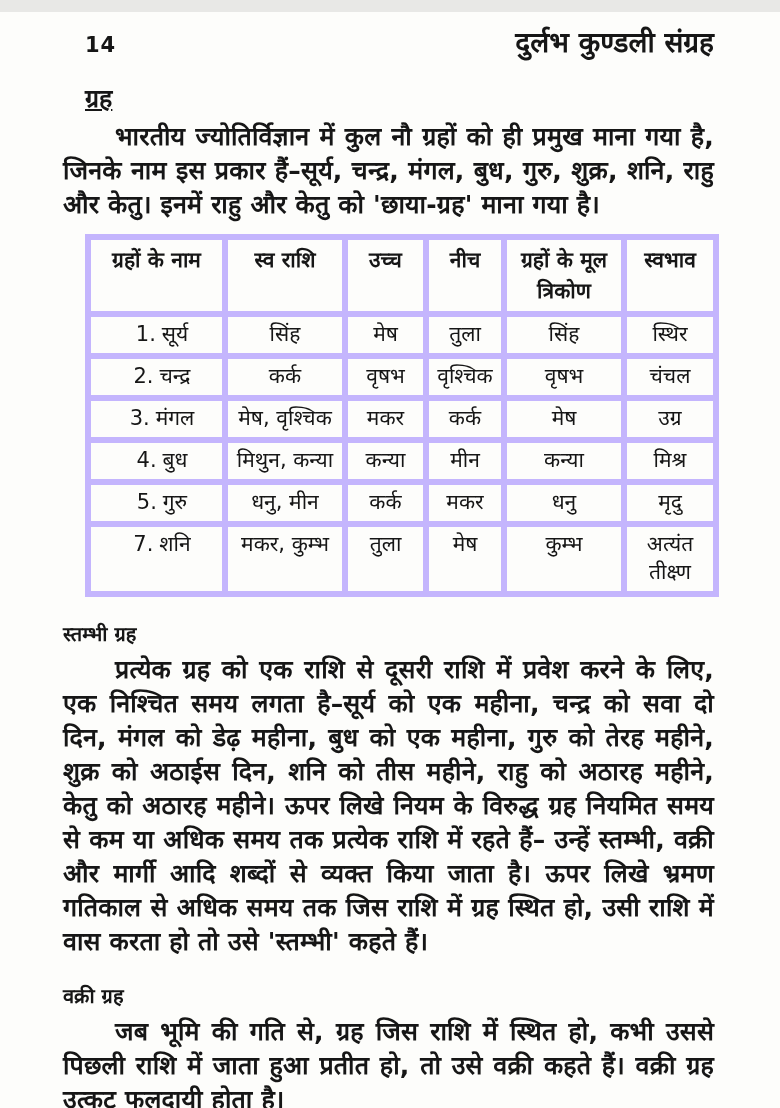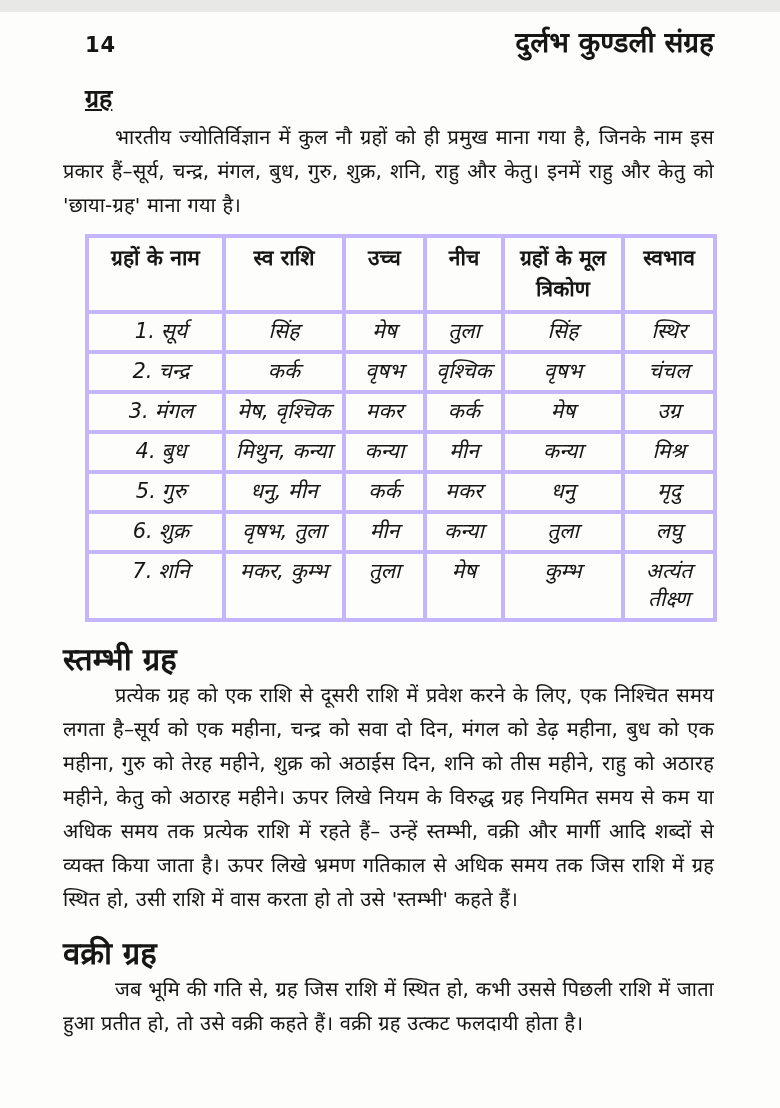--- a/index.html
+++ b/index.html
@@ -21,49 +21,50 @@
   .running-head{
     display:flex;justify-content:space-between;align-items:baseline;
     font-weight:bold;
   }
   .page-num{font-size:21px;padding-left:22px;letter-spacing:1px;}
   .book-title{font-size:28px;}
   h2.sec{
     font-size:25px;font-weight:bold;margin:24px 0 6px 0;line-height:30px;text-decoration:underline;
   }
   p.body-para{
-    font-size:20px;line-height:34px;margin:4px 0 0 0;
+    font-size:25px;line-height:34px;margin:4px 0 0 0;
     text-align:justify;text-indent:52px;
     letter-spacing:.2px;
+    font-weight:bold;
   }
   table.planets{
     border-collapse:collapse;
     margin:12px 0 0 22px;
     width:628px;
     table-layout:fixed;
     border:3px solid #101010;
   }
   table.planets th,table.planets td{
-    border:4px solid #c4b5fd;
+    border:6px solid #c4b5fd;
     box-sizing:border-box;
     overflow:hidden;
   }
   table.planets th{
     font-size:21px;font-weight:bold;text-align:center;vertical-align:top;
     padding:5px 2px 4px;height:76px;line-height:31px;
     border-bottom:3px solid #101010;
   }
   table.planets td{
     font-size:21px;text-align:center;vertical-align:top;
-    padding:3px 3px 5px;line-height:28px;height:36px;font-style:italic;
+    padding:3px 3px 5px;line-height:28px;height:36px;
   }
   td.c-name{text-align:left;}
   .no{display:inline-block;width:32px;padding-left:5px;}
   .sec-block{margin-top:20px;}
-  h2.sec2{font-size:31px;font-weight:bold;margin:22px 0 4px 0;line-height:30px;}
+  h2.sec2{font-size:20px;font-weight:bold;margin:22px 0 4px 0;line-height:30px;}
 </style>
 </head>
 <body>
 
 <div class="page">
 
   <div class="running-head">
     <span class="page-num">14</span>
     <span class="book-title">दुर्लभ कुण्डली संग्रह</span>
   </div>
@@ -136,30 +137,20 @@
         <span class="no">5.</span><span>गुरु</span>
       </td>
       <td>धनु, मीन</td>
       <td>कर्क</td>
       <td>मकर</td>
       <td>धनु</td>
       <td>मृदु</td>
     </tr>
         <tr>
       <td class="c-name">
-        <span class="no">6.</span><span>शुक्र</span>
-      </td>
-      <td>वृषभ, तुला</td>
-      <td>मीन</td>
-      <td>कन्या</td>
-      <td>तुला</td>
-      <td>लघु</td>
-    </tr>
-        <tr>
-      <td class="c-name">
         <span class="no">7.</span><span>शनि</span>
       </td>
       <td>मकर, कुम्भ</td>
       <td>तुला</td>
       <td>मेष</td>
       <td>कुम्भ</td>
       <td>अत्यंत तीक्ष्ण</td>
     </tr>
       </tbody>
   </table>

